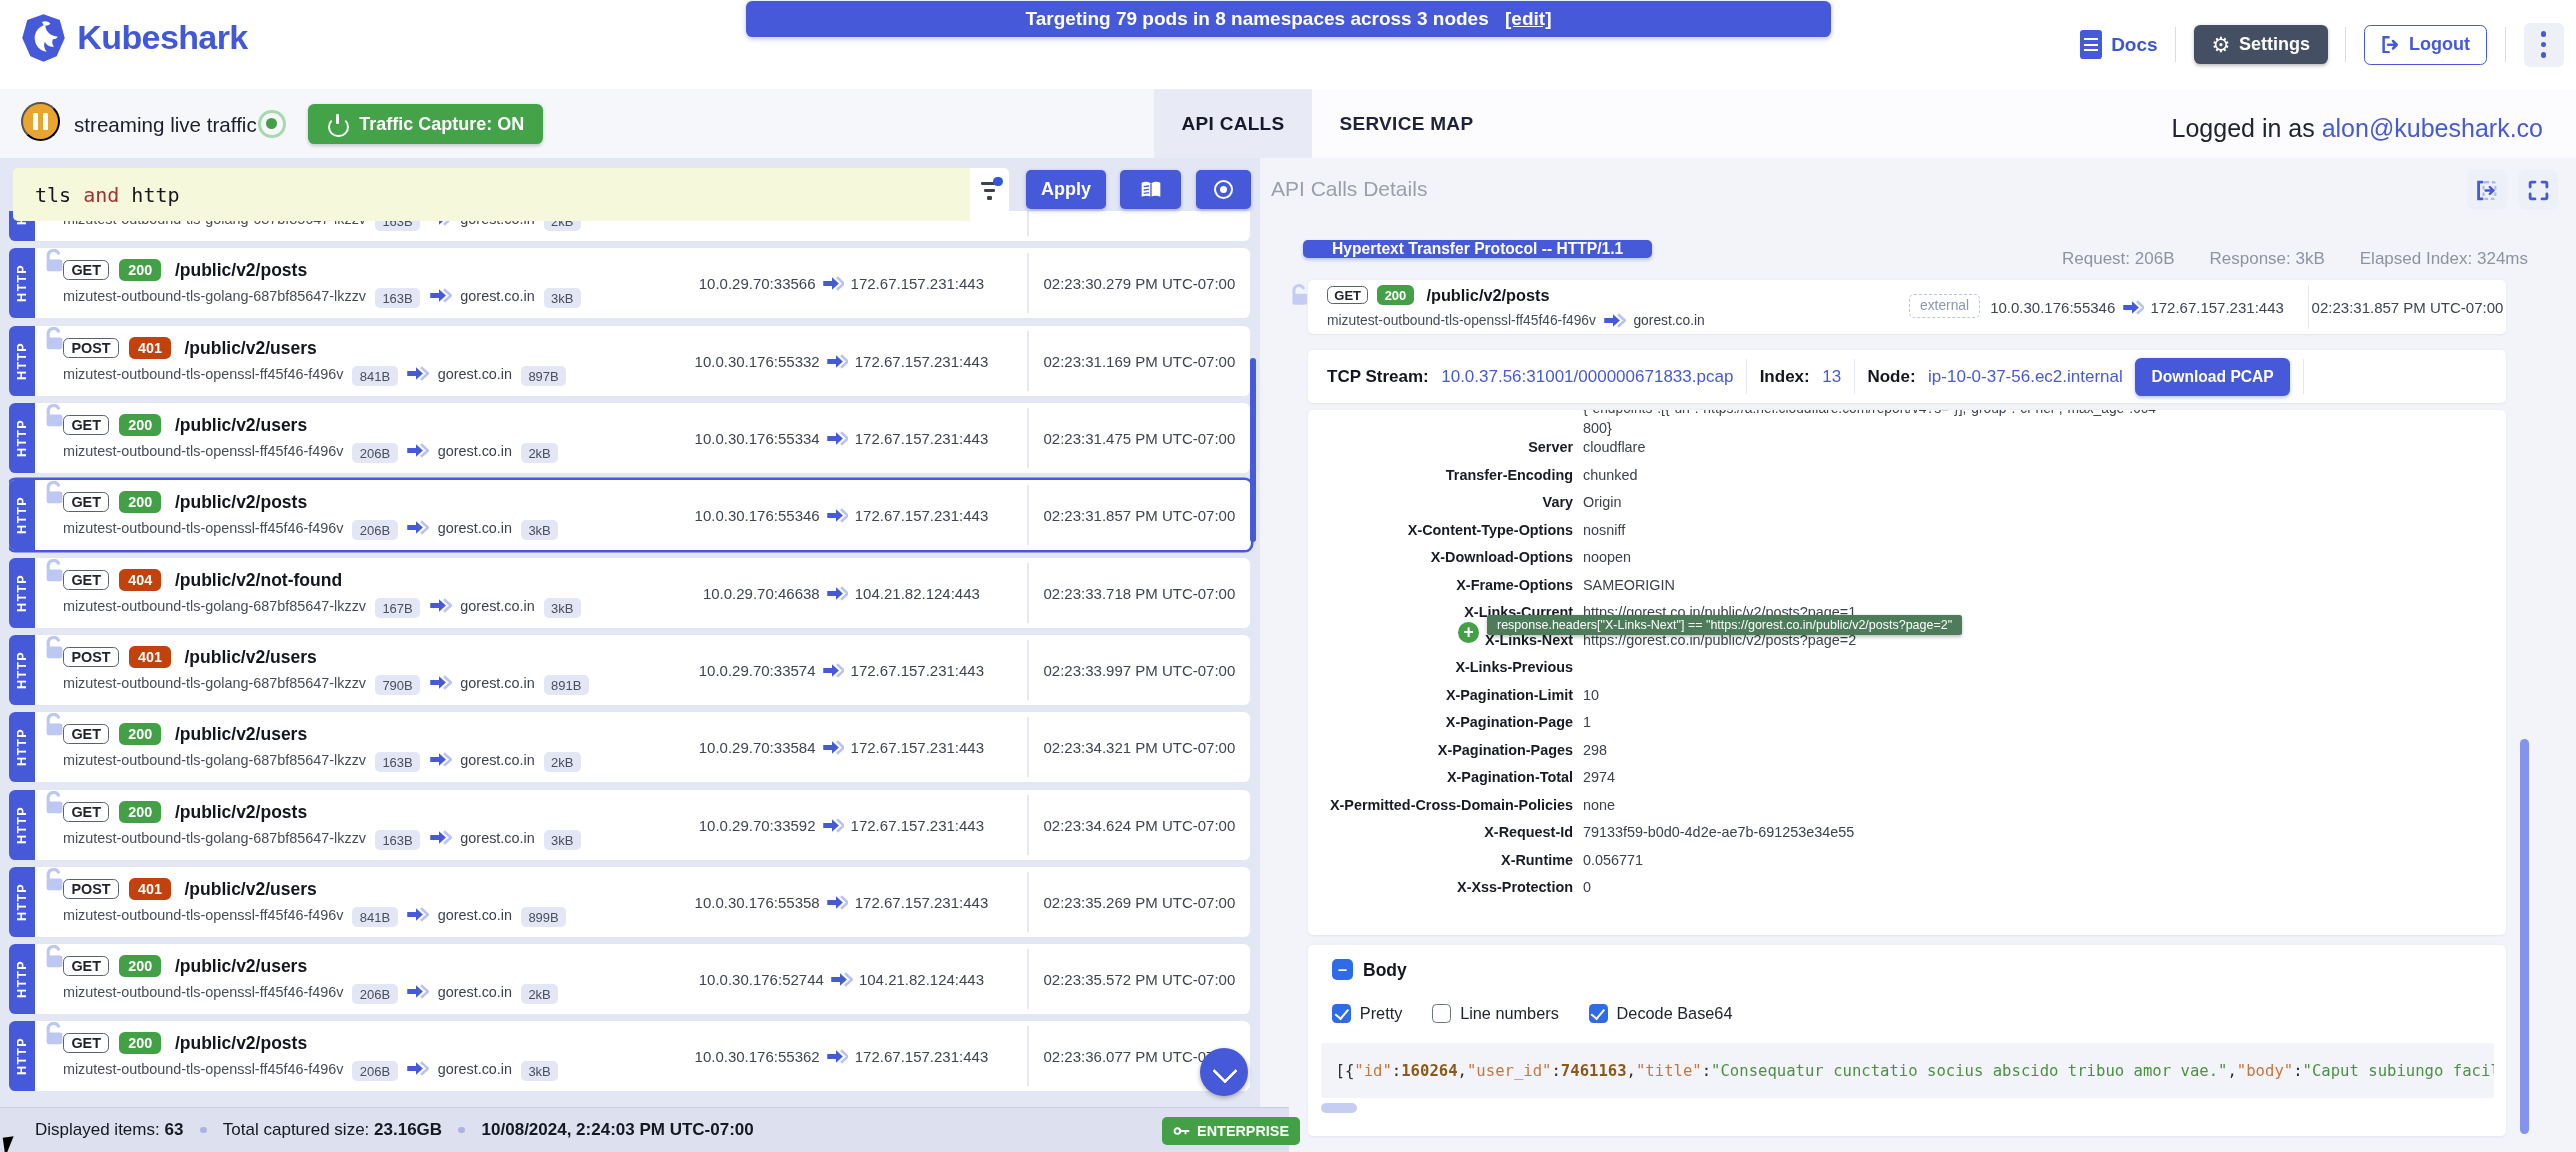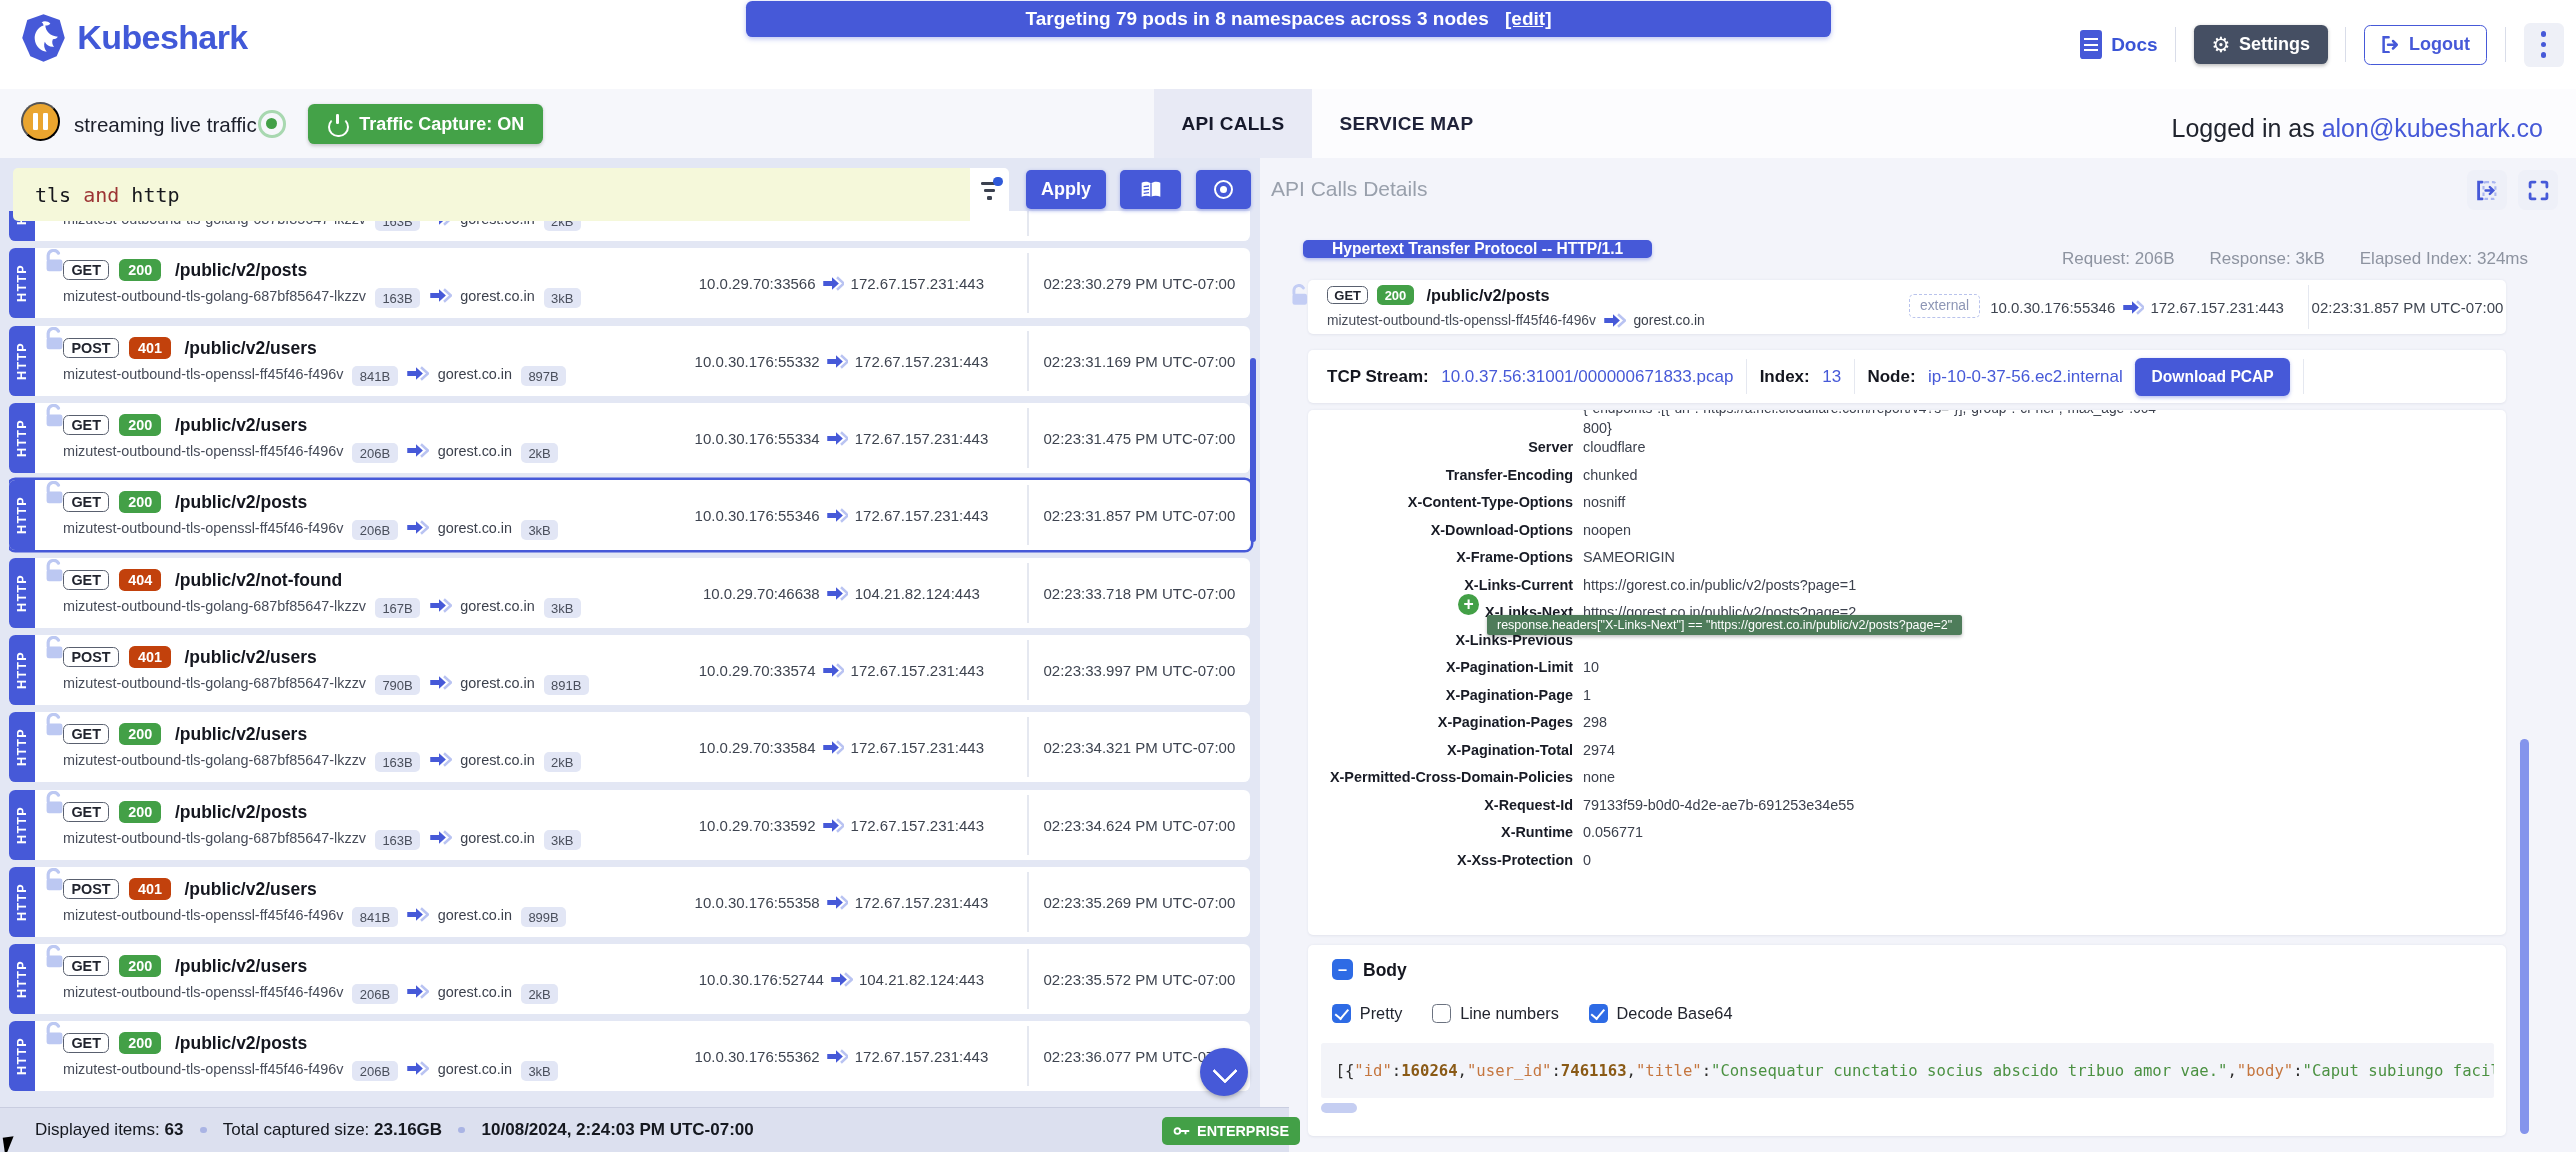--- a/index.html
+++ b/index.html
@@ -800,20 +800,24 @@
   <div id="headers-rows">
       <div class="hrow">
     <span class="hkey">Server</span>
     <span class="hval">cloudflare</span>
   </div>
       <div class="hrow">
     <span class="hkey">Transfer-Encoding</span>
     <span class="hval">chunked</span>
   </div>
       <div class="hrow">
+    <span class="hkey">Vary</span>
+    <span class="hval">Origin</span>
+  </div>
+      <div class="hrow">
     <span class="hkey">X-Content-Type-Options</span>
     <span class="hval">nosniff</span>
   </div>
       <div class="hrow">
     <span class="hkey">X-Download-Options</span>
     <span class="hval">noopen</span>
   </div>
       <div class="hrow">
     <span class="hkey">X-Frame-Options</span>
     <span class="hval">SAMEORIGIN</span>

